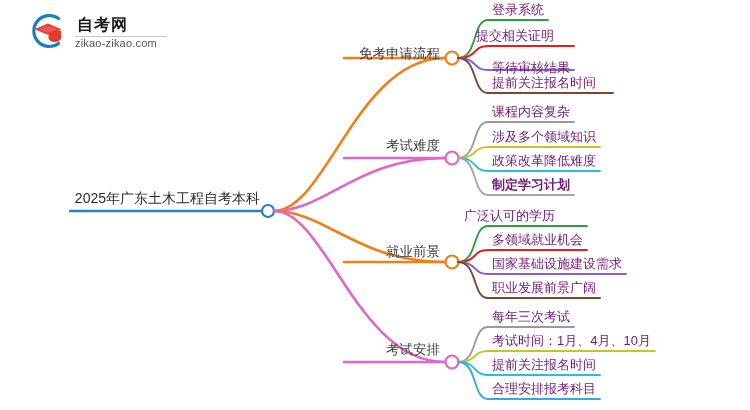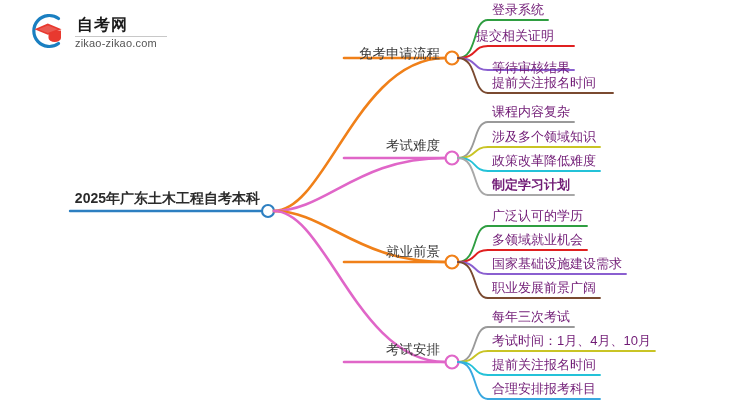--- a/index.html
+++ b/index.html
@@ -80,21 +80,21 @@
   .label {
     position: absolute;
     font-size: 13.5px;
     color: #3a3a3a;
     white-space: nowrap;
     line-height: 15px;
   }
   .label.root {
     font-size: 14px;
     color: #2b2b2b;
-    font-weight: bold;
+    font-weight: normal;
   }
   .label.branch {
     font-size: 13.5px;
     color: #3a3a3a;
   }
   .label.leaf {
     font-size: 13px;
     color: #701a75;
   }
 </style>
@@ -174,21 +174,21 @@
       <div class="label leaf" style="left: 492px; top: 2px;">登录系统</div>
       <div class="label leaf" style="left: 476px; top: 28px;">提交相关证明</div>
       <div class="label leaf" style="left: 492px; top: 60px;">等待审核结果</div>
       <div class="label leaf" style="left: 492px; top: 75px;">提前关注报名时间</div>
       <div class="label branch" style="left: auto; top: 138px; right: 310px;">考试难度</div>
       <div class="label leaf" style="left: 492px; top: 104px;">课程内容复杂</div>
       <div class="label leaf" style="left: 492px; top: 129px; text-align: right;">涉及多个领域知识</div>
       <div class="label leaf" style="left: 492px; top: 153px;">政策改革降低难度</div>
       <div class="label leaf" style="left: 492px; top: 177px; font-weight: bold;">制定学习计划</div>
       <div class="label branch" style="left: auto; top: 244px; right: 310px;">就业前景</div>
-      <div class="label leaf" style="left: 492px; top: 208px;">广泛认可的学历</div>
+      <div class="label leaf" style="left: 464px; top: 208px;">广泛认可的学历</div>
       <div class="label leaf" style="left: 492px; top: 232px;">多领域就业机会</div>
       <div class="label leaf" style="left: 492px; top: 256px;">国家基础设施建设需求</div>
       <div class="label leaf" style="left: 492px; top: 280px;">职业发展前景广阔</div>
       <div class="label branch" style="left: auto; top: 342px; right: 310px; margin-left: 31px;">考试安排</div>
       <div class="label leaf" style="left: 492px; top: 309px;">每年三次考试</div>
       <div class="label leaf" style="left: 492px; top: 333px;">考试时间：1月、4月、10月</div>
       <div class="label leaf" style="left: 492px; top: 357px;">提前关注报名时间</div>
       <div class="label leaf" style="left: 492px; top: 381px;">合理安排报考科目</div>
     </div>
 

